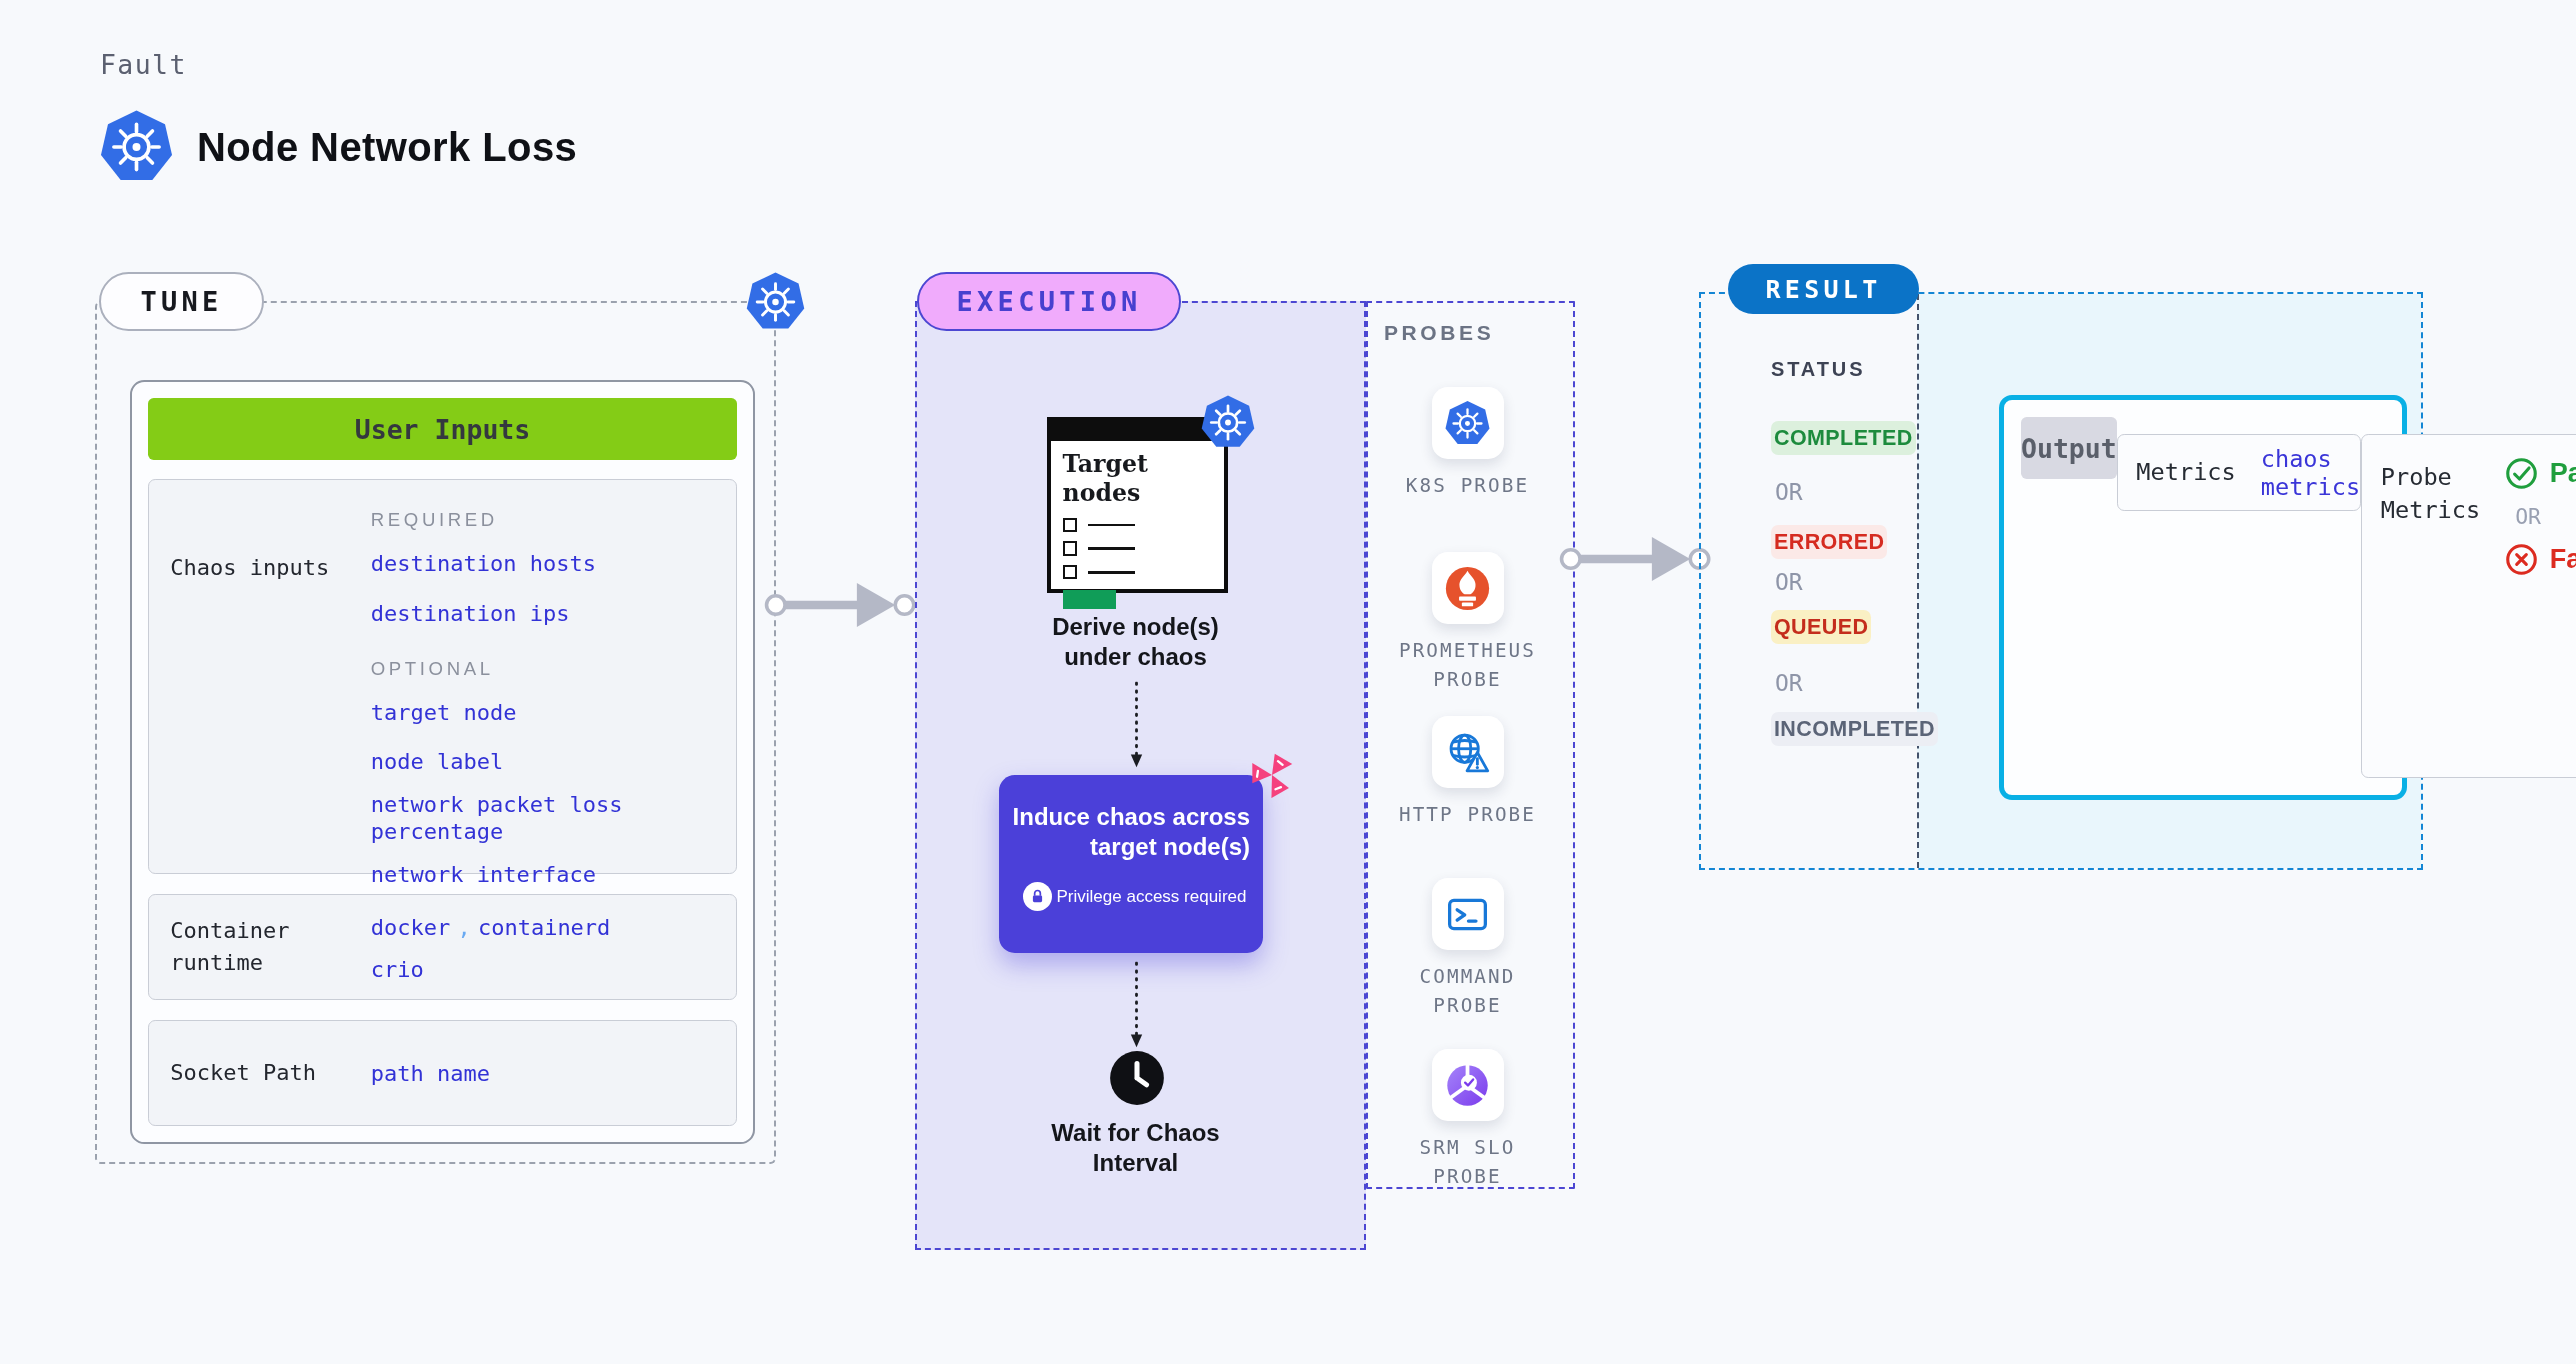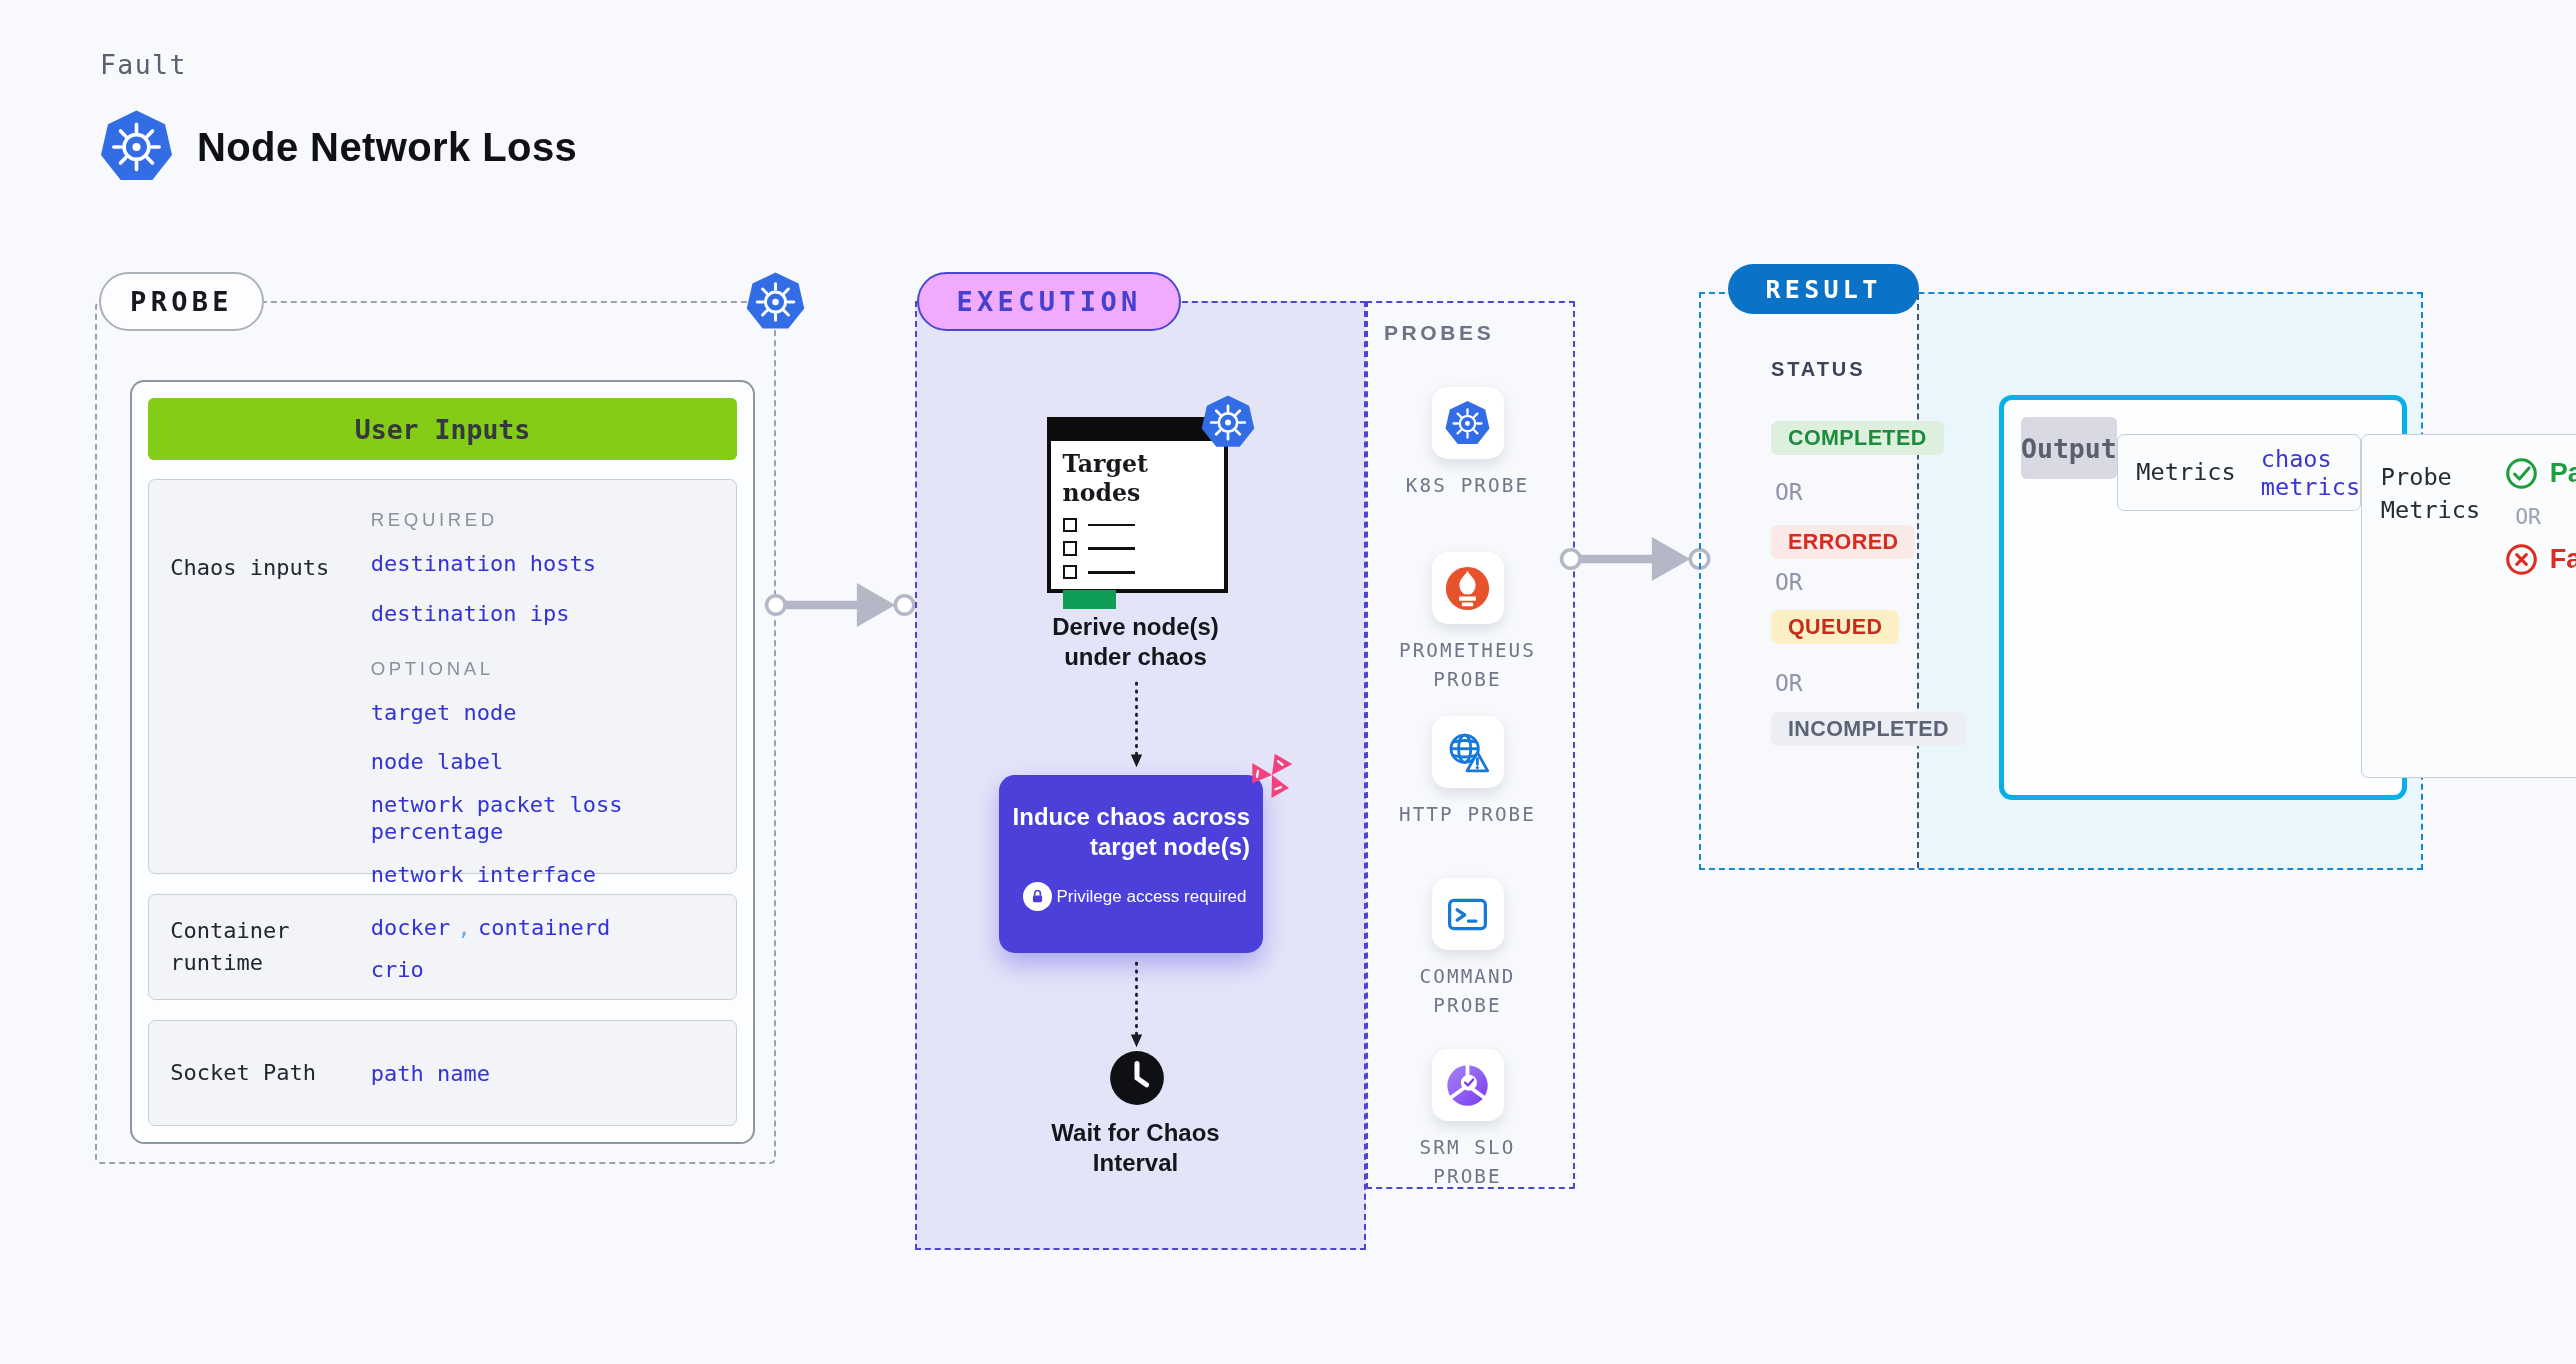--- a/index.html
+++ b/index.html
@@ -86,21 +86,21 @@
   .probe-item{width:165px;display:flex;flex-direction:column;align-items:center;left:1385px;}
   .probe-label{margin-top:11.5px;font-size:19.3px;letter-spacing:2.1px;color:#6e7687;text-align:center;line-height:1.55;}
   .pi-0{top:387px;} .pi-1{top:552px;} .pi-2{top:716px;} .pi-3{top:878px;} .pi-4{top:1049px;}
 
   
   .result-box{left:1699px;top:292px;width:724px;height:578px;border:2.9px dashed #1486d4;}
   .result-cyan{position:absolute;left:216px;top:0;right:0;bottom:0;background:#e9f6fc;}
   .result-divider{position:absolute;left:216px;top:0;bottom:0;border-left:2.9px dashed #44526b;}
   .result-badge{left:1728px;top:264px;width:191px;height:50px;background:#0b73c7;color:#ffffff;font-size:25px;}
   .status-head{left:1771px;top:358px;font-weight:bold;font-size:20px;letter-spacing:2.9px;color:#3d4354;}
-  .chip{position:absolute;left:1771px;height:34px;padding:0 17px;border-radius:7.2px;display:inline-flex;
+  .chip{position:absolute;left:1771px;height:34px;padding:0 3px;border-radius:7.2px;display:inline-flex;
         align-items:center;font-weight:bold;font-size:21.5px;letter-spacing:0.4px;}
   .chip-completed{top:421px;color:#1d8b3d;background:#dcf0dd;}
   .chip-errored{top:525px;color:#d52b20;background:#fbe9e7;}
   .chip-queued{top:610px;color:#c42d1c;background:#faf0c4;}
   .chip-incompleted{top:712px;color:#5b6477;background:#eceef4;}
   .or-gray{position:absolute;left:1775px;font-size:23px;color:#8e95a8;}
   .or-1{top:479px;} .or-2{top:569px;} .or-3{top:670px;}
 
   .output-box{left:1999px;top:395px;width:408px;height:405px;background:#fdfeff;border:5px solid #09b0e5;
               border-radius:13px;padding:17px;display:flex;flex-direction:row;}
@@ -223,21 +223,21 @@
 
   <div class="abs eyebrow mono">Fault</div>
   <div class="abs title-row">
     <svg class="title-k8s" viewBox="0 0 102 106" width="73" height="76">
         <use href="#k8s"></use>
       </svg>
     <div class="page-title">Node Network Loss</div>
   </div>
 
   <div class="abs tune-box"></div>
-  <div class="abs pill tune-badge mono">PROBE</div>
+  <div class="abs pill tune-badge mono">TUNE</div>
   <svg class="abs tune-k8s" viewBox="0 0 82 86" width="59" height="62">
       <use href="#k8s"></use>
     </svg>
 
   <div class="abs user-card">
     <div class="bar-header mono">User Inputs</div>
 
     <div class="panel chaos-panel">
       <div class="row-label chaos-label mono">Chaos inputs</div>
       <div class="chaos-vals">

